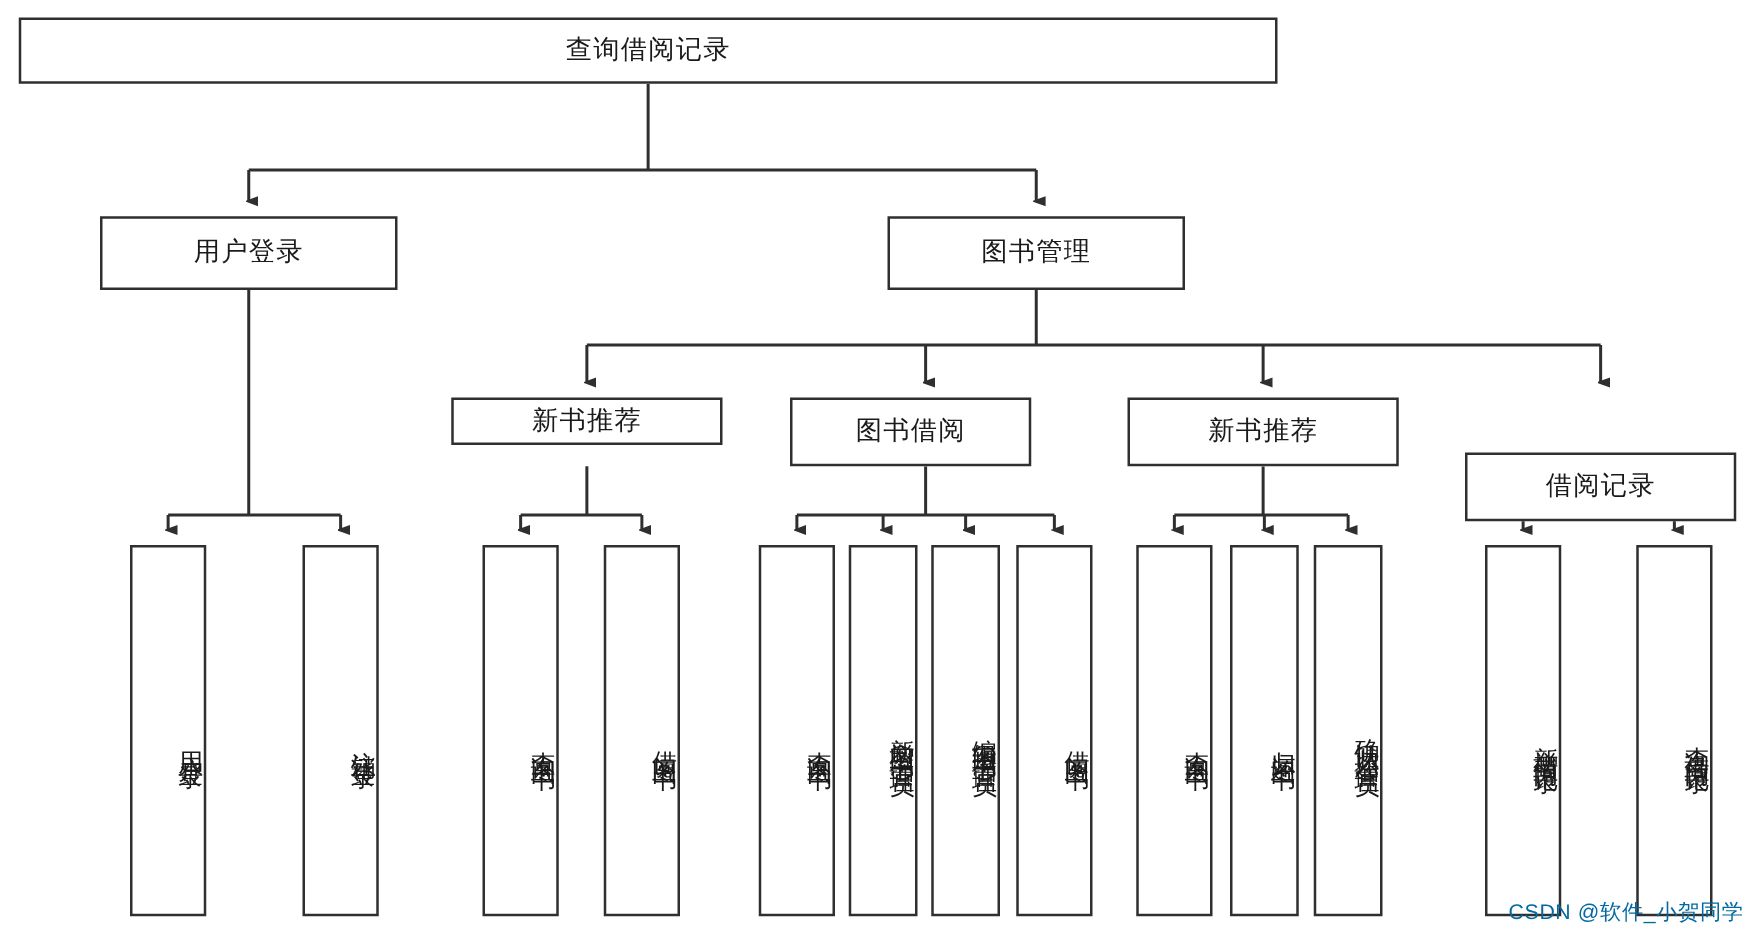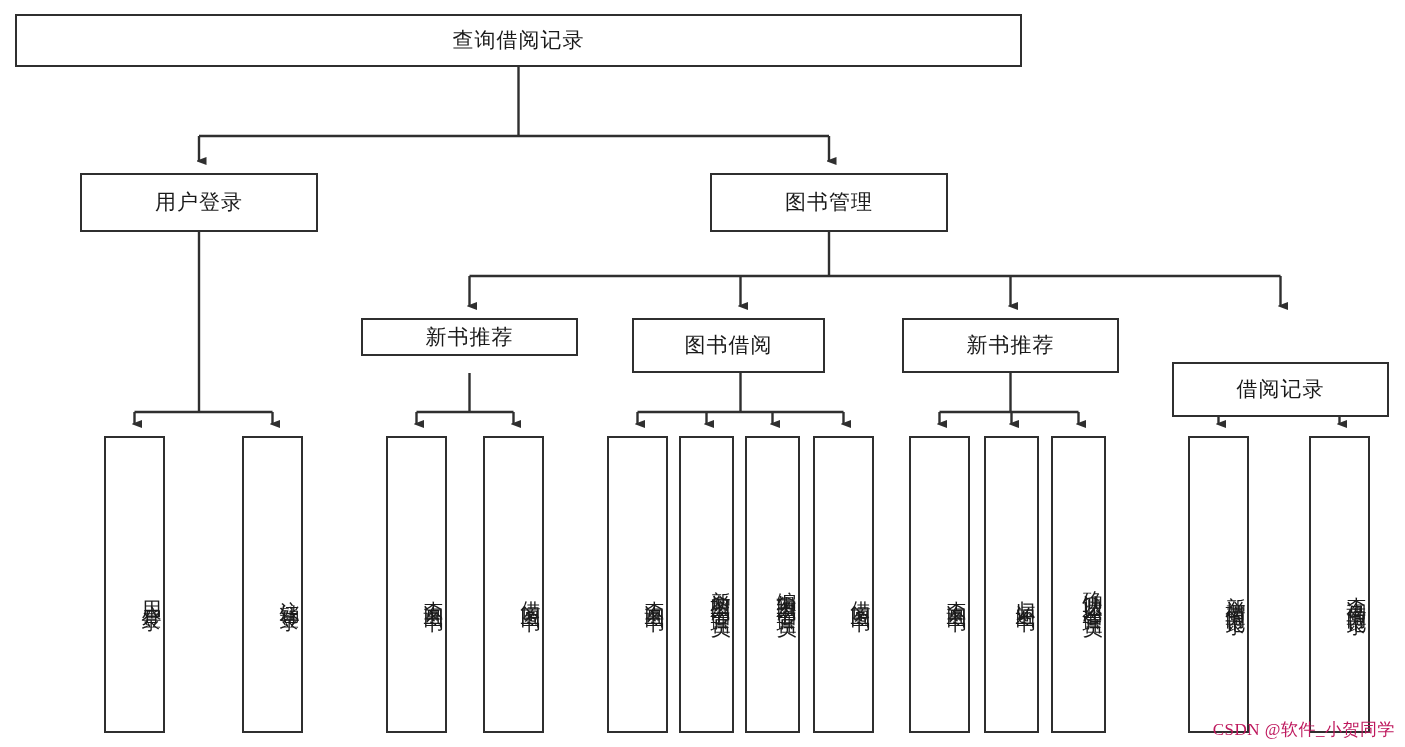--- a/index.html
+++ b/index.html
@@ -56,24 +56,24 @@
   }
   .node-label {
     display: block;
     white-space: nowrap;
   }
   #watermark {
     position: absolute;
     right: 10px;
     bottom: 6px;
     font-size: 17px;
-    color: #be185d;
+    color: #0369a1;
     letter-spacing: 0.5px;
     white-space: nowrap;
-    font-family: Liberation Serif, serif;
+    font-family: Liberation Sans, sans-serif;
   }
 </style>
 </head>
 <body>
 
 <div id="canvas">
   <svg id="edges" viewBox="0 0 1405 747">
     <defs>
       <marker id="arrow" markerWidth="10" markerHeight="10" refX="5" refY="7.5" orient="auto" markerUnits="userSpaceOnUse">
         <path d="M1,0 L9,0 L5,11 Z" fill="#2f2f2f"></path>

